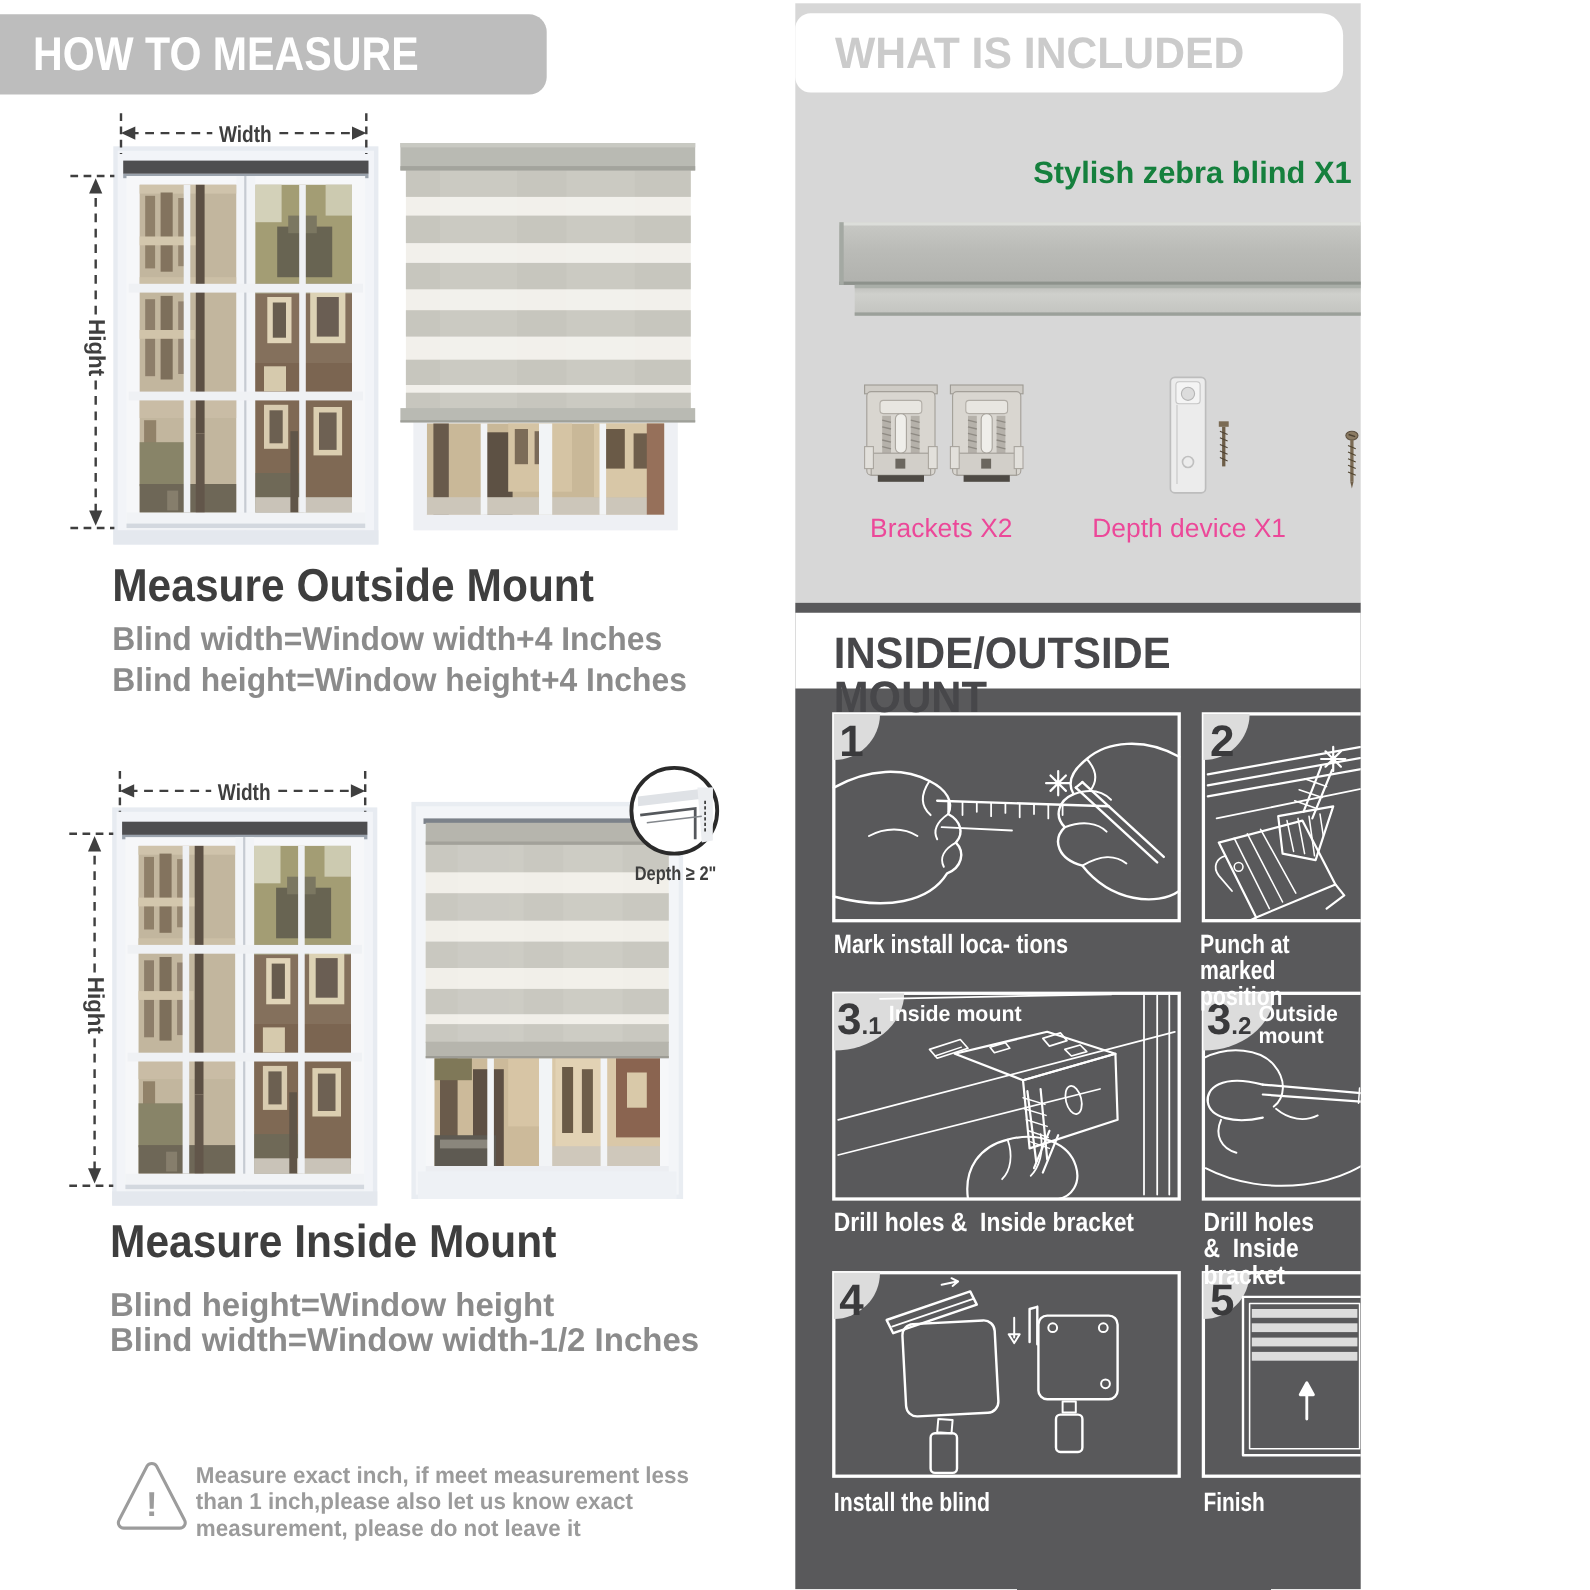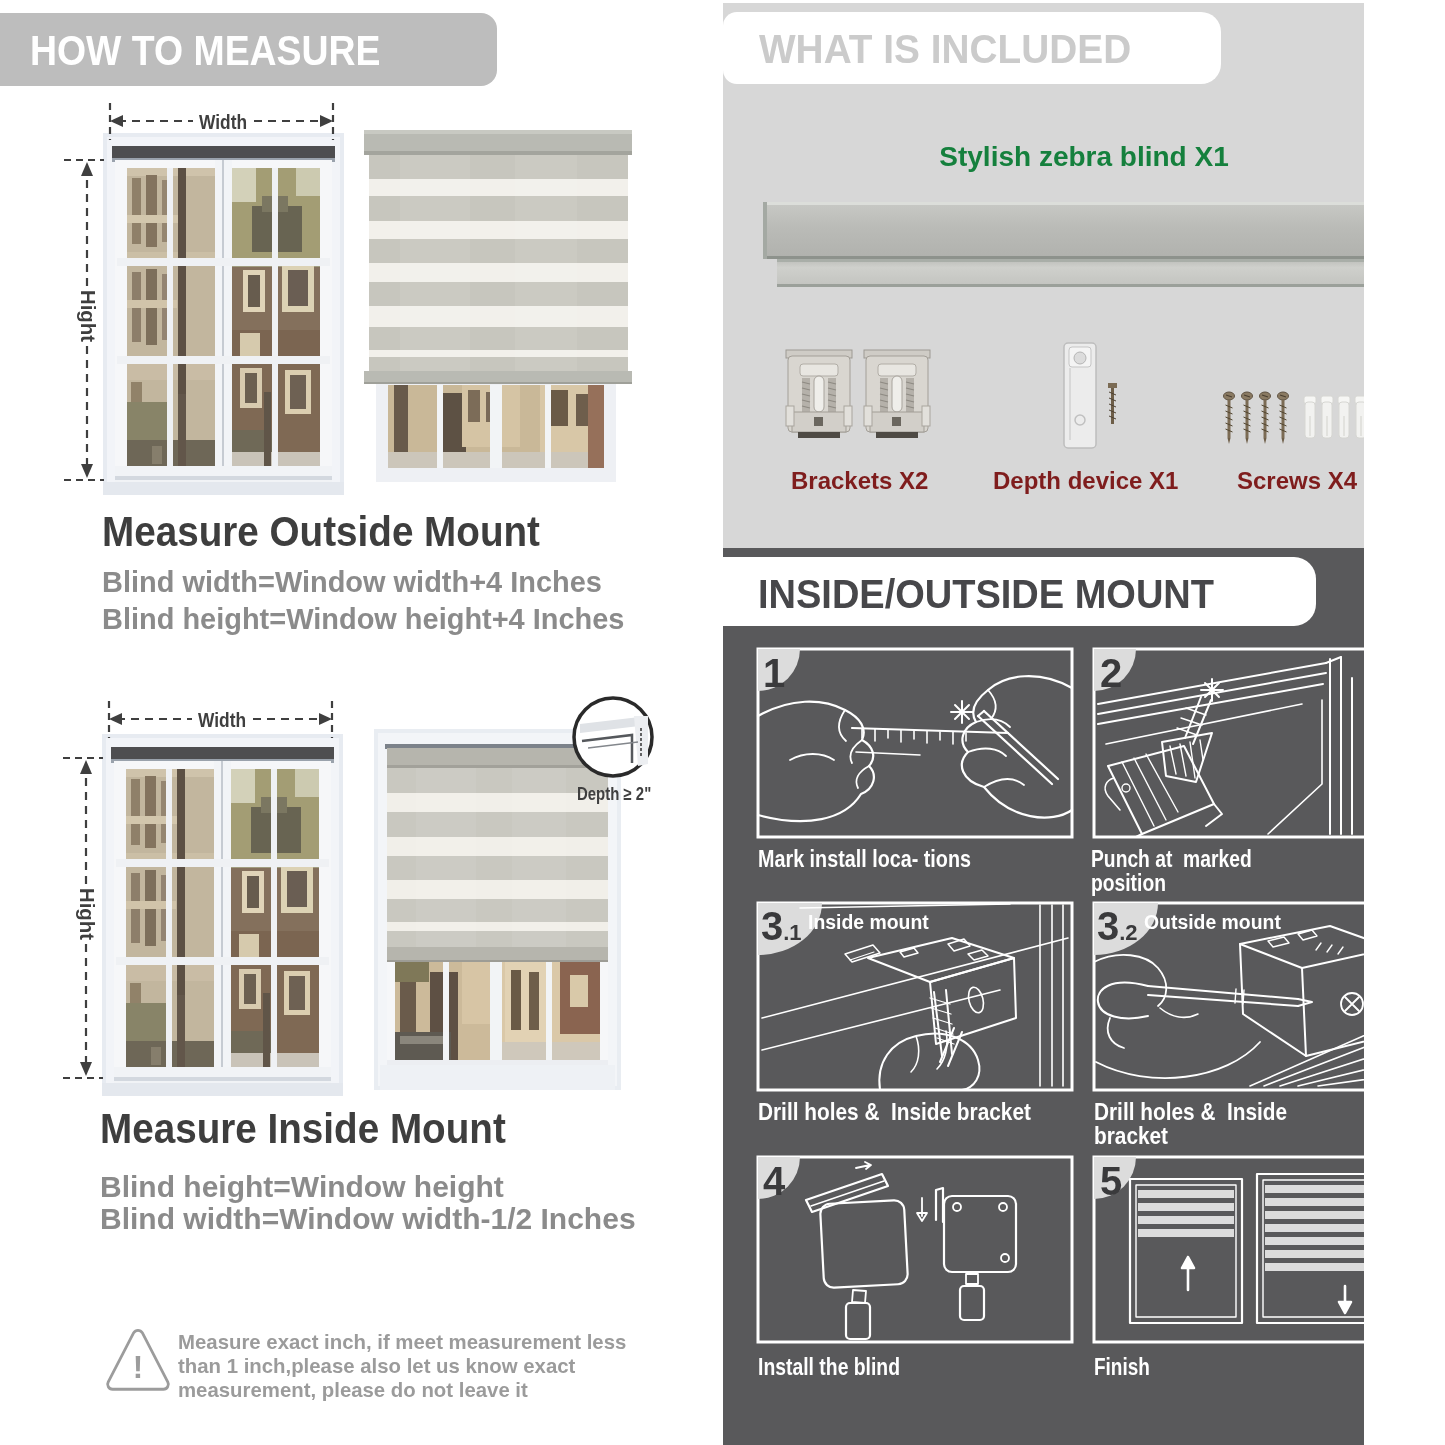--- a/index.html
+++ b/index.html
@@ -1,27 +1,27 @@
 <!DOCTYPE html>
 <html><head>
 <meta charset="utf-8">
 <style>
   html,body{margin:0;padding:0;}
-  #page{position:relative;width:1364px;height:1445px;background:#ffffff;overflow:hidden;
+  #page{position:relative;width:1237px;height:1445px;background:#ffffff;overflow:hidden;
         font-family:"Liberation Sans", sans-serif;}
   .abs{position:absolute;}
   
   #hdrL{left:0;top:13px;width:497px;height:73px;background:#bdbdbd;border-radius:0 16px 16px 0;}
   #hdrLt{left:30px;top:29px;font-size:43px;font-weight:bold;color:#ffffff;transform:scaleX(0.87);transform-origin:left top;line-height:1;}
   
   #rbg{left:723px;top:3px;width:722px;height:545px;background:#d7d7d7;}
   #rbox{left:723px;top:12px;width:498px;height:72px;background:#ffffff;border-radius:14px 20px 20px 14px;}
   #rboxt{left:759px;top:29px;font-size:40px;font-weight:bold;color:#cbcbcb;transform:scaleX(0.97);transform-origin:left top;line-height:1;}
   #stylish{left:723px;top:143px;width:722px;text-align:center;font-size:28px;font-weight:bold;color:#15803d;line-height:1;}
-  .lbl{top:469px;font-size:24px;font-weight:bold;color:#7f1d1d;line-height:1;}
+  .lbl{top:469px;font-size:24px;font-weight:normal;color:#ec4899;line-height:1;}
   
   #dbg{left:723px;top:548px;width:722px;height:897px;background:#59595b;}
   #dbox{left:723px;top:557px;width:593px;height:69px;background:#ffffff;border-radius:0 22px 22px 0;}
   #dboxt{left:758px;top:574px;font-size:40px;font-weight:bold;color:#47474a;transform:scaleX(0.95);transform-origin:left top;line-height:1;}
   
   .h2{font-size:42px;font-weight:bold;color:#3e3e3e;line-height:1;transform:scaleX(0.92);transform-origin:left top;}
   .body{font-size:30px;font-weight:bold;color:#8b8b8b;line-height:1;transform-origin:left top;}
   .cap{font-size:24px;font-weight:bold;color:#ffffff;line-height:1;transform-origin:left top;}
   .ptitle{font-size:20px;font-weight:bold;color:#ffffff;line-height:1;transform:scaleX(0.97);transform-origin:left top;}
   #warn{left:178px;top:1330px;width:490px;font-size:21px;font-weight:bold;color:#9b9b9b;line-height:24px;transform:scaleX(0.97);transform-origin:left top;}

